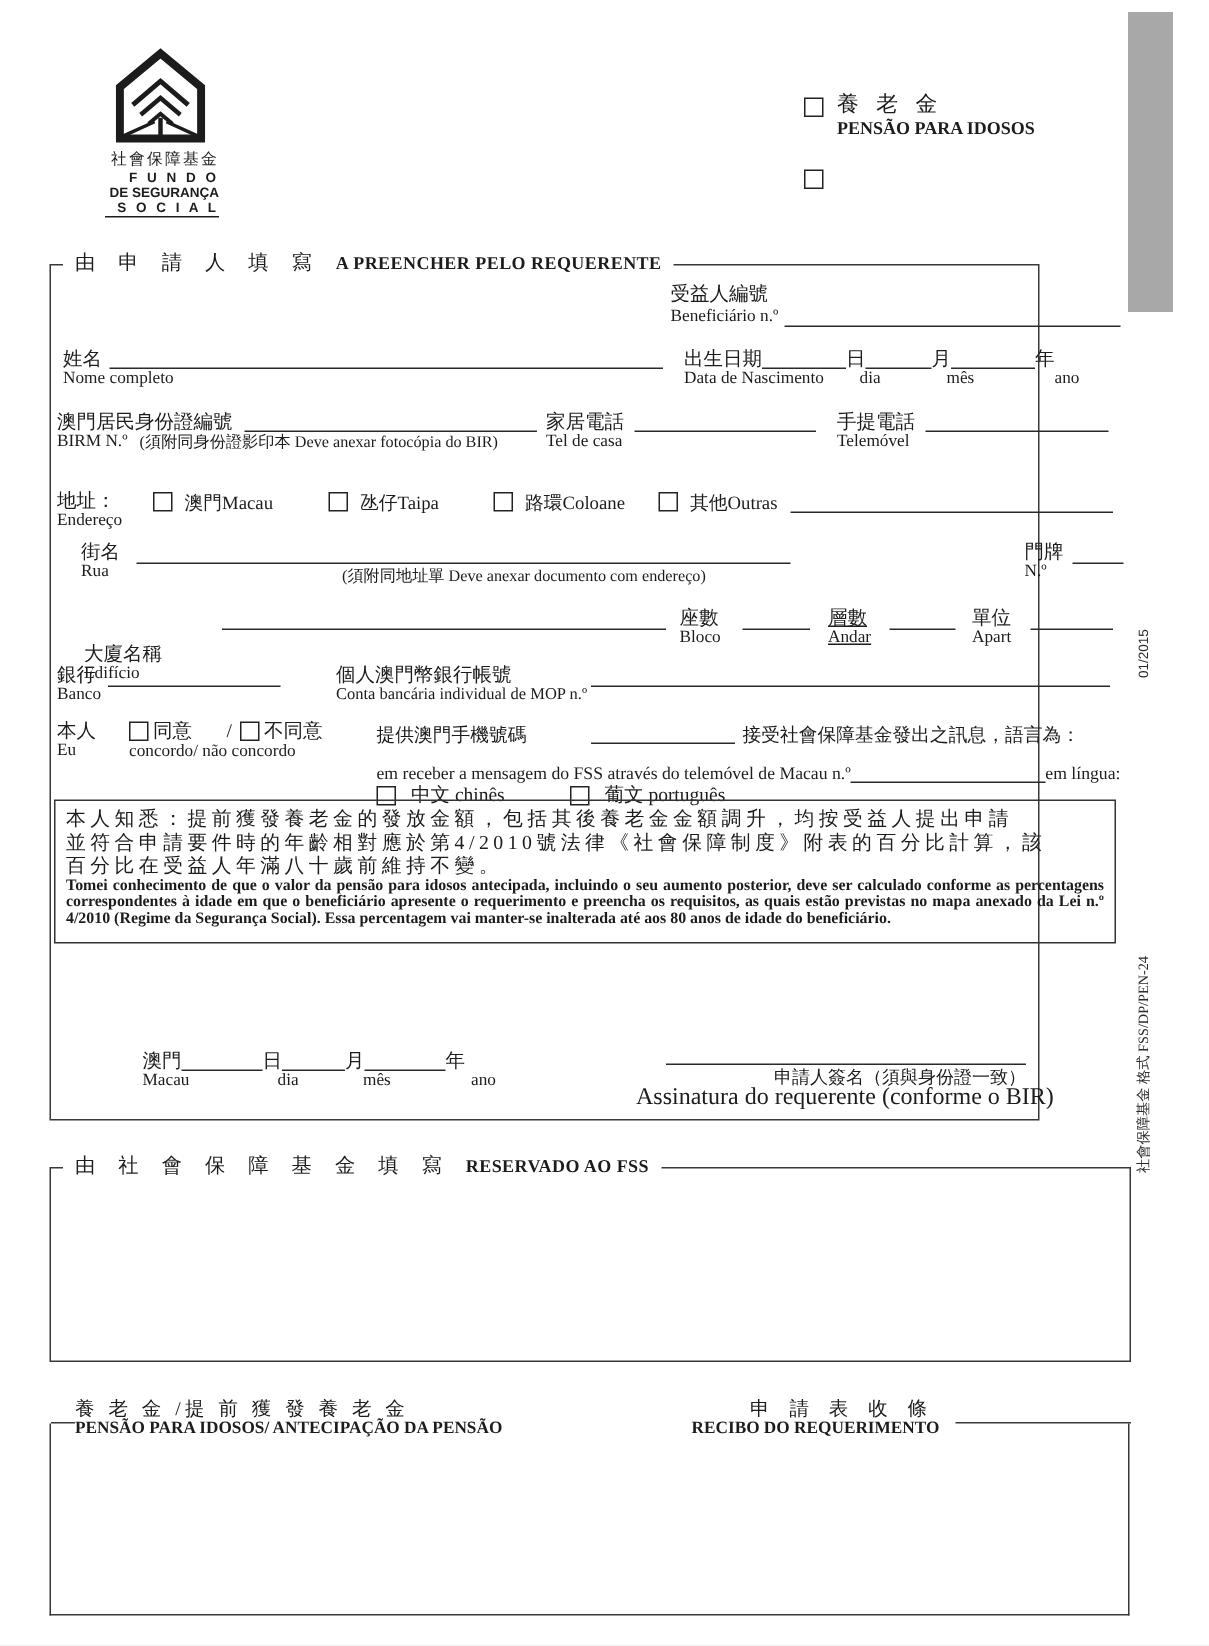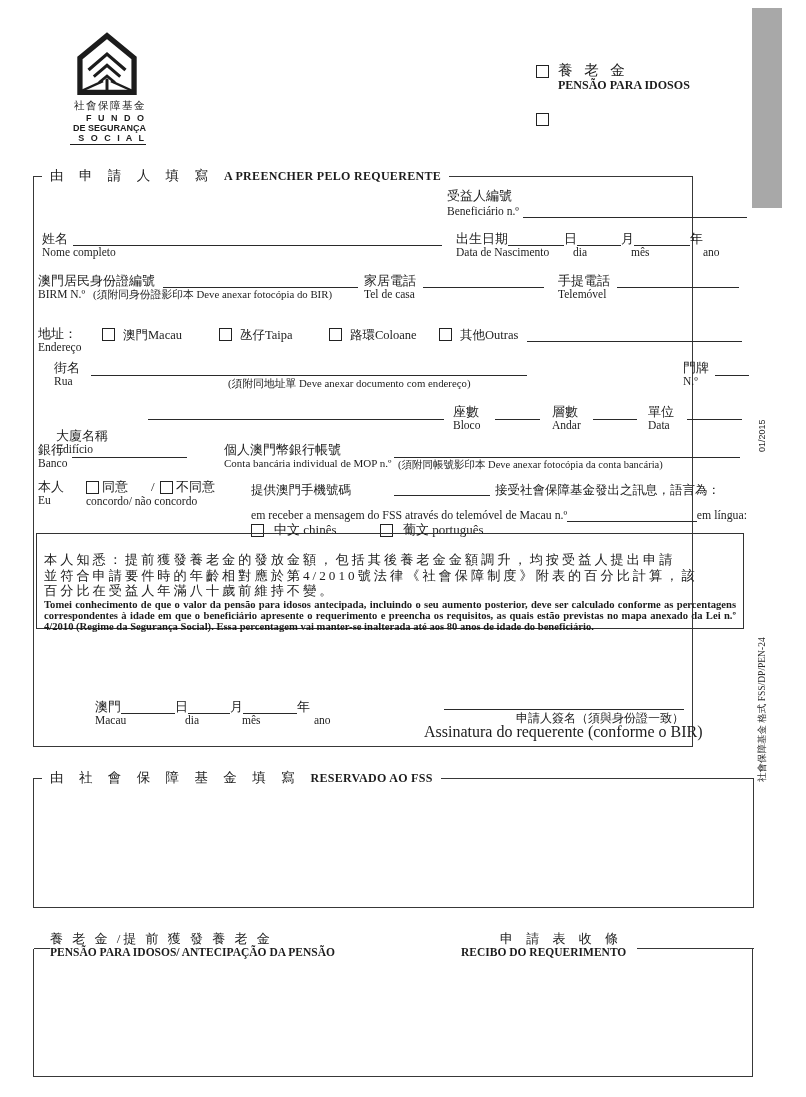--- a/index.html
+++ b/index.html
@@ -157,42 +157,41 @@
     <div class="A" style="left:22px;top:228px;margin-top:24px;">
       <div class="cn">大廈名稱</div>
       <div class="pt">Edifício</div>
     </div>
     <span class="ul A" style="left:114px;top:228px;width:296px;"></span>
     <div class="A" style="left:419px;top:228px;">
       <div class="cn">座數</div>
       <div class="pt">Bloco</div>
     </div>
     <span class="ul A" style="left:461px;top:228px;width:45px;"></span>
-    <div class="A" style="left:518px;top:228px;">
+    <div class="A" style="left:518px;top:228px;text-decoration:underline;">
       <div class="cn">層數</div>
       <div class="pt">Andar</div>
     </div>
     <span class="ul A" style="left:559px;top:228px;width:44px;"></span>
     <div class="A" style="left:614px;top:228px;">
       <div class="cn">單位</div>
-      <div class="pt">Data</div>
+      <div class="pt">Apart</div>
     </div>
     <span class="ul A" style="left:653px;top:228px;width:55px;"></span>
 
     <div class="A" style="left:4px;top:266px;">
       <div class="cn">銀行</div>
       <div class="pt">Banco</div>
     </div>
     <span class="ul A" style="left:38px;top:266px;width:115px;"></span>
     <div class="A" style="left:190px;top:266px;">
       <div class="cn">個人澳門幣銀行帳號</div>
       <div class="sm">Conta bancária individual de MOP n.º</div>
     </div>
     <span class="ul A" style="left:360px;top:266px;width:346px;"></span>
-    <span class="hint A" style="left:364px;top:281px;font-size:10.5px;">(須附同帳號影印本  Deve anexar fotocópia da conta bancária)</span>
 
     <div class="A" style="left:4px;top:303px;">
       <div class="cn">本人</div>
       <div class="pt">Eu</div>
     </div>
     <span class="cb A" style="left:52px;top:304px;"></span>
     <span class="cn A" style="left:68px;top:303px;">同意</span>
     <span class="cn A" style="left:117px;top:303px;">/</span>
     <span class="cb A" style="left:126px;top:304px;"></span>
     <span class="cn A" style="left:142px;top:303px;">不同意</span>
@@ -203,21 +202,21 @@
     <div class="A fx" style="left:217px;top:330px;width:496px;">
       <span class="pt" style="font-size:11.8px;">em receber a mensagem do FSS através do telemóvel de Macau n.º</span>
       <span class="ul grow"></span>
       <span class="pt" style="font-size:11.8px;">em língua:</span>
     </div>
     <span class="cb A" style="left:217px;top:347px;"></span>
     <span class="cn A" style="left:240px;top:346px;">中文 chinês</span>
     <span class="cb A" style="left:346px;top:347px;"></span>
     <span class="cn A" style="left:369px;top:346px;">葡文 português</span>
 
-    <div class="A" style="left:2px;top:356px;width:708px;height:96px;border:1.3px solid #333;box-sizing:border-box;padding:18px 7px;">
+    <div class="A" style="left:2px;top:356px;width:708px;height:96px;border:1.3px solid #333;box-sizing:border-box;padding:4px 7px;">
       <div style="font-size:13.2px;letter-spacing:3px;line-height:15.5px;white-space:nowrap;">本人知悉：提前獲發養老金的發放金額，包括其後養老金金額調升，均按受益人提出申請</div>
       <div style="font-size:13.2px;letter-spacing:3px;line-height:15.5px;white-space:nowrap;">並符合申請要件時的年齡相對應於第4/2010號法律《社會保障制度》附表的百分比計算，該</div>
       <div style="font-size:13.2px;letter-spacing:3px;line-height:15.5px;white-space:nowrap;">百分比在受益人年滿八十歲前維持不變。</div>
       <div class="b" style="font-size:10.6px;line-height:11.2px;text-align:justify;">Tomei conhecimento de que o valor da pensão para idosos antecipada, incluindo o seu aumento posterior, deve ser calculado conforme as percentagens correspondentes à idade em que o beneficiário apresente o requerimento e preencha os requisitos, as quais estão previstas no mapa anexado da Lei n.º 4/2010 (Regime da Segurança Social). Essa percentagem vai manter-se inalterada até aos 80 anos de idade do beneficiário.</div>
     </div>
 
     <div class="A fx" style="left:61px;top:522px;">
       <span class="cn">澳門</span>
       <span class="ul" style="width:54px;"></span>
       <span class="cn">日</span>

